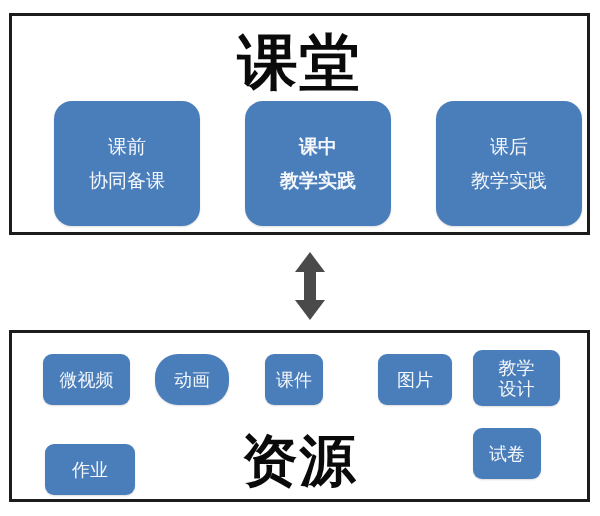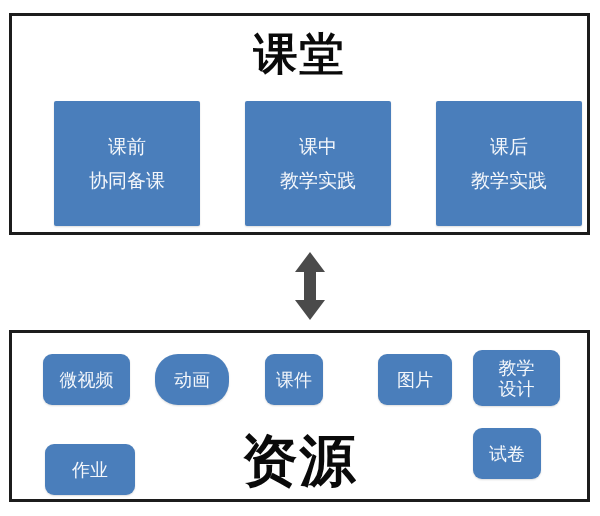--- a/index.html
+++ b/index.html
@@ -51,21 +51,21 @@
     color: #0a0a0a;
     letter-spacing: 2px;
     line-height: 1;
     white-space: nowrap;
   }
   #title-classroom {
     left: 0;
     right: 0;
     top: 16px;
     text-align: center;
-    font-size: 44px;
+    font-size: 60px;
   }
   #title-resource {
     left: 0;
     right: 0;
     top: 100px;
     text-align: center;
     font-size: 56px;
   }
 
   
@@ -87,26 +87,26 @@
   .card .line {
     display: block;
     white-space: nowrap;
   }
 
   
   .card-stage {
     width: 146px;
     height: 125px;
     font-size: 19px;
-    border-radius: 2px;
+    border-radius: 18px;
   }
   .card-stage .line-1 { margin-bottom: 9px; }
 
   #card-stage-0 { left: 42px;  top: 85px; }
-  #card-stage-1 { left: 233px; top: 85px; }
+  #card-stage-1 { left: 233px; top: 85px; font-weight: bold; }
   #card-stage-2 { left: 424px; top: 85px; }
 
   
   .card-chip {
     font-size: 18px;
     border-radius: 9px;
     height: 51px;
   }
   .card-chip.two-line {
     height: 56px;

